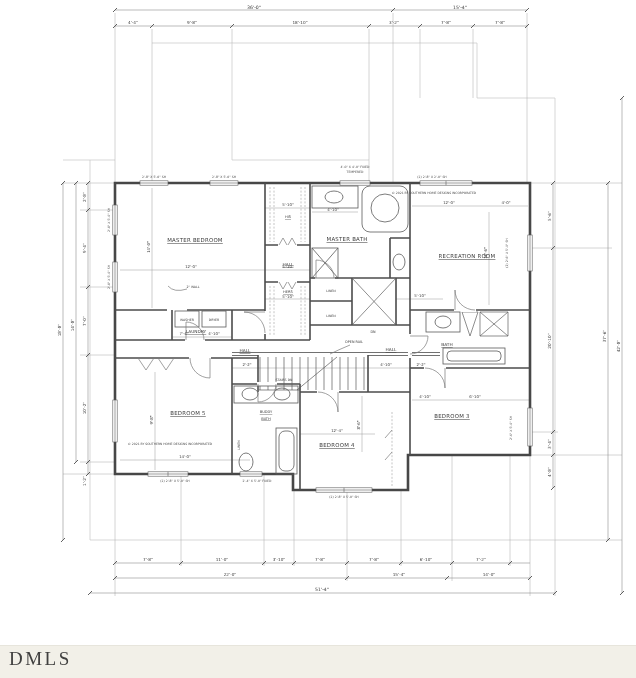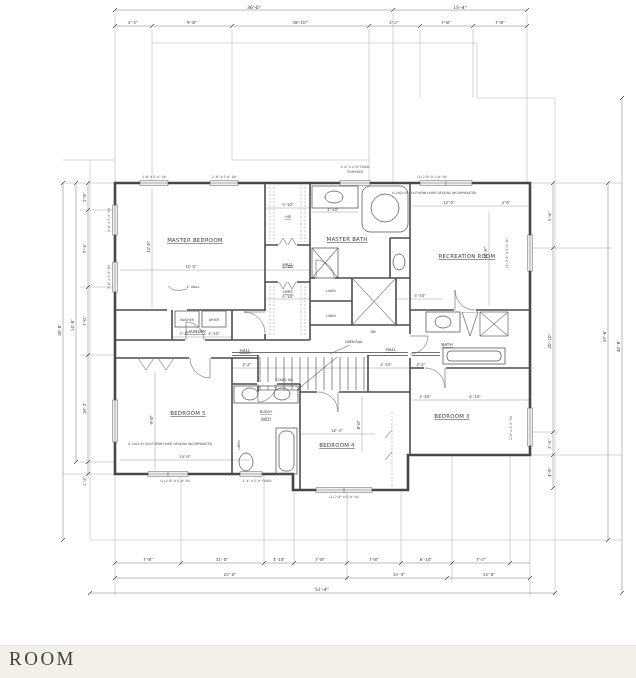--- a/index.html
+++ b/index.html
@@ -287,15 +287,15 @@
     <text x="175" y="482" class="win" text-anchor="middle">(2) 2'-8" X 5'-0" SH</text>
     <text x="257" y="482" class="win" text-anchor="middle">2'-4" X 5'-0" FIXED</text>
     <text x="344" y="497.5" class="win" text-anchor="middle">(2) 2'-8" X 5'-0" SH</text>
 
     <text x="434" y="193.5" class="cr" text-anchor="middle">© 2021 BY SOUTHERN HOME DESIGNS INCORPORATED</text>
     <text x="170" y="444.5" class="cr" text-anchor="middle">© 2021 BY SOUTHERN HOME DESIGNS INCORPORATED</text>
   </g>
 </svg>
 
 <div class="footer">
-  <span class="dmls">ROOM</span>
+  <span class="dmls">DMLS</span>
 </div>
 </div>
 
 </body></html>

